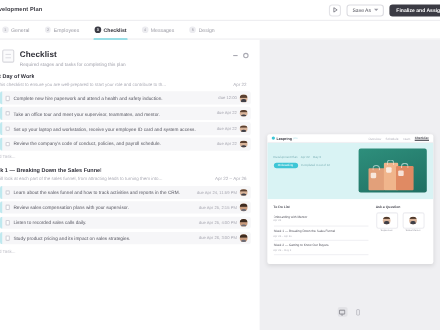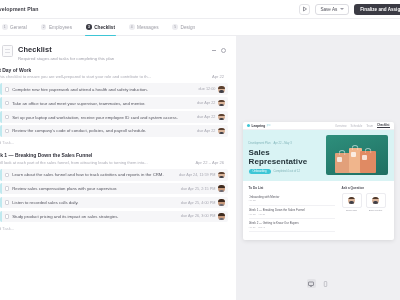--- a/index.html
+++ b/index.html
@@ -430,21 +430,20 @@
             <span class="cur">Checklist</span>
           </div>
         </div>
 
         <div class="pv-hero">
           <div class="pv-hero-left">
             <div class="pv-crumb">
               <span>Development Plan</span>
               <span>Apr 22 – May 3</span>
             </div>
-            <div class="pv-h1">Sales Representative</div>
             <div class="pv-meta">
               <span class="pv-pill">Onboarding</span>
               <span class="pv-meta-txt">Completed 4 out of 12</span>
             </div>
           </div>
           <div class="pv-hero-img">
             <span class="bag bag1">
                 <i class="hnd"></i>
                 <i class="lbl"></i>
               </span>

